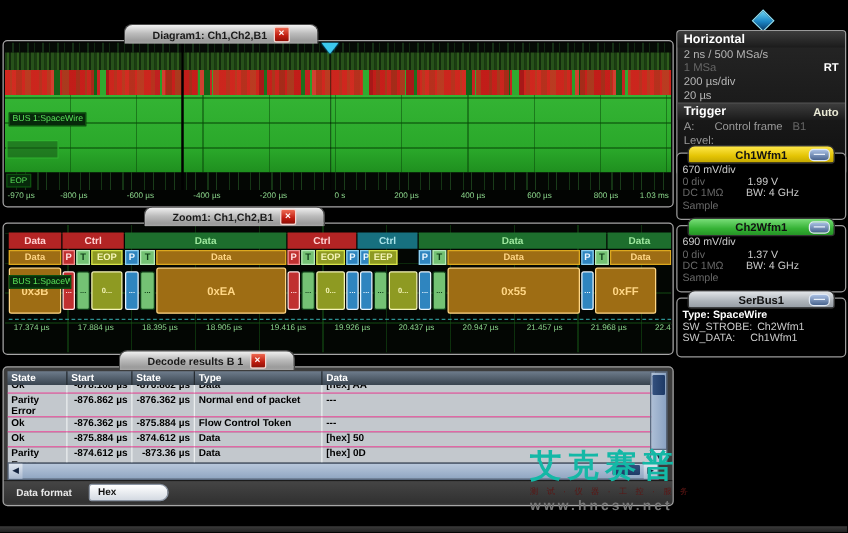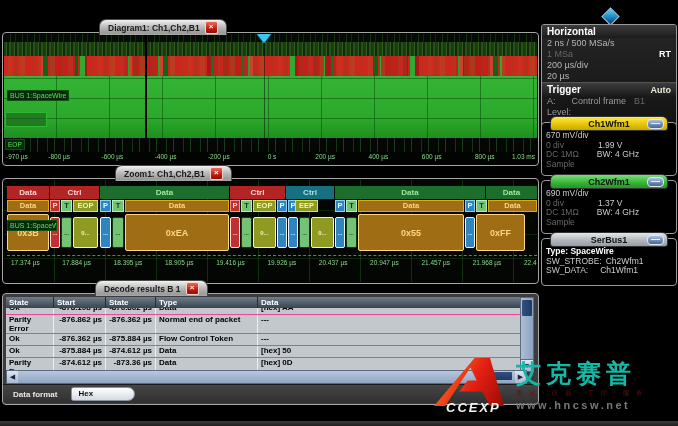--- a/index.html
+++ b/index.html
@@ -1,21 +1,21 @@
 <!DOCTYPE html>
 <html><head>
 <meta charset="utf-8">
 <style>
   html,body{margin:0;padding:0;background:#000;}
   .screen{position:relative;width:678px;height:426px;background:#000;overflow:hidden;
     font-family:"Liberation Sans",sans-serif;-webkit-font-smoothing:antialiased;}
 
   
   .wtab{position:absolute;display:flex;align-items:center;gap:5px;height:13px;
-    padding:1px 8px;background:linear-gradient(#f2f2f2,#bcbcbc 45%,#8e8e8e);
+    padding:1px 22px;background:linear-gradient(#f2f2f2,#bcbcbc 45%,#8e8e8e);
     border:1px solid #4a4a4a;border-bottom:none;border-radius:7px 7px 0 0;
     font-size:8.5px;font-weight:bold;color:#1a1a1a;z-index:6;box-shadow:0 -1px 2px rgba(255,255,255,.25) inset;}
   .closebtn{width:11px;height:11px;border-radius:2px;background:linear-gradient(#ef6a52,#c01c10 60%,#8e0f06);
     border:1px solid #f5d5cf;color:#fff;font-size:8px;line-height:9px;text-align:center;font-weight:bold;}
 
   .window{position:absolute;border:1px solid #a6a6a6;border-radius:4px;background:#040404;}
 
   
   .d1-content{position:absolute;inset:1px;border-radius:3px;overflow:hidden;background:#050505;}
   .band{position:absolute;left:0;right:0;}
@@ -419,24 +419,20 @@
           </div>
         <div class="row">
             <span>SW_DATA:</span>
             <span style="margin-left:12px;">Ch1Wfm1</span>
           </div>
       </div>
     </div>
   </div>
 
   <div class="wm">
-    <div class="wm-logo">
-      <div class="wm-a"></div>
-      <div class="wm-ccexp">CCEXP</div>
-    </div>
     <div class="wm-right">
       <div class="wm-brand">艾克赛普</div>
       <div class="wm-tag">测 试 · 仪 器 · 工 控 · 服 务</div>
       <div class="wm-url">www.hncsw.net</div>
     </div>
   </div>
 
   <div class="botstrip"></div>
 </div>
 

